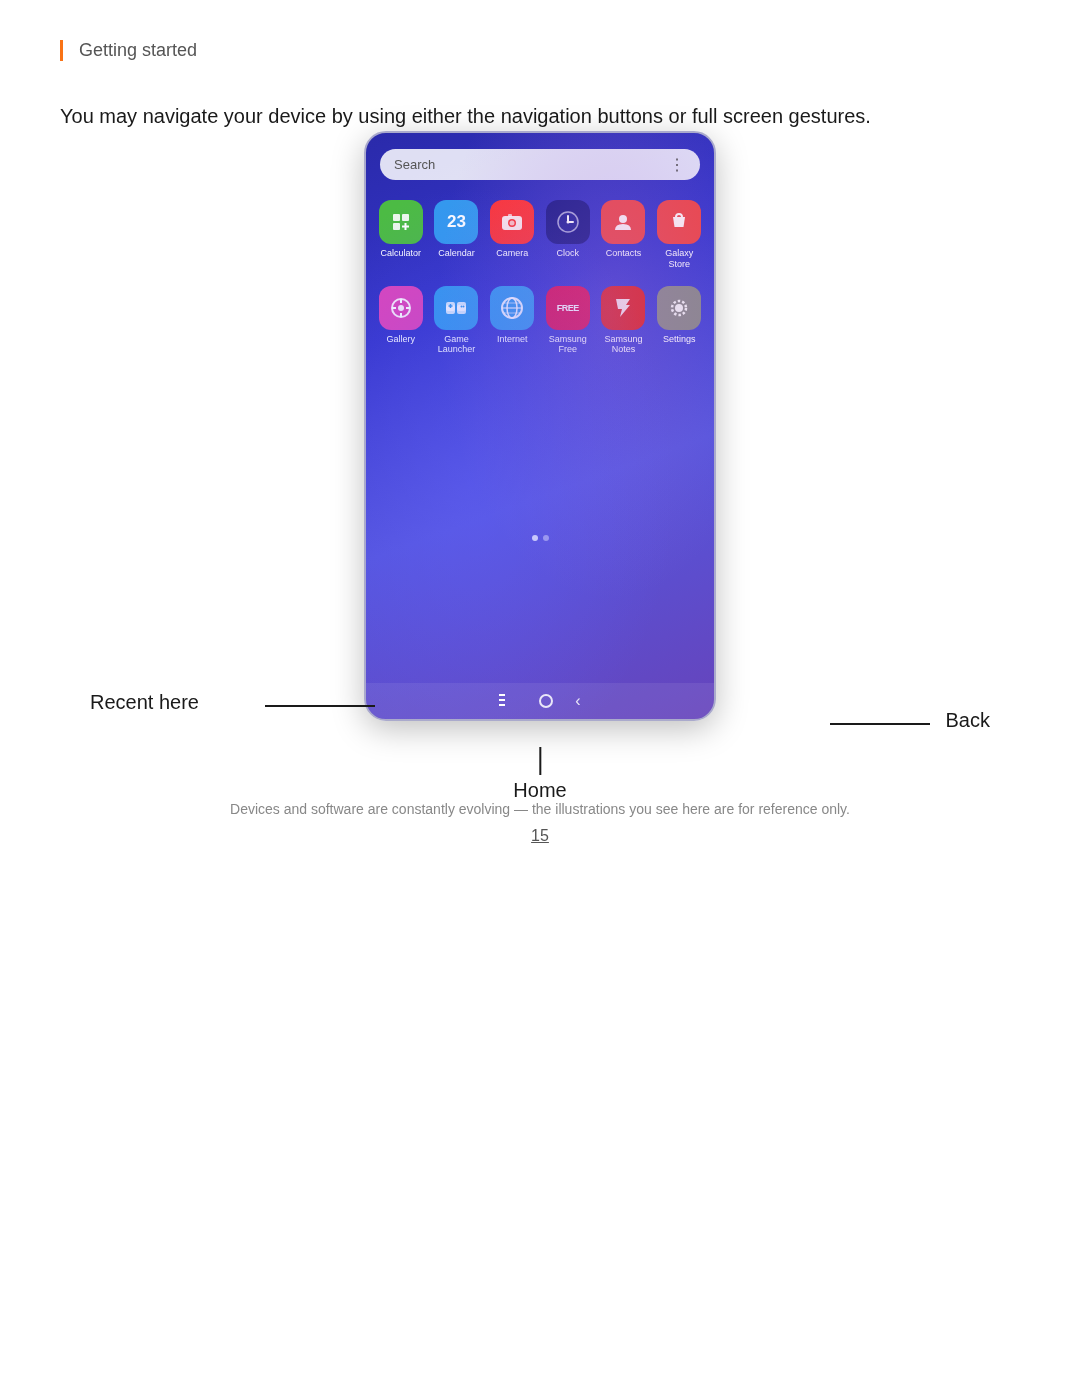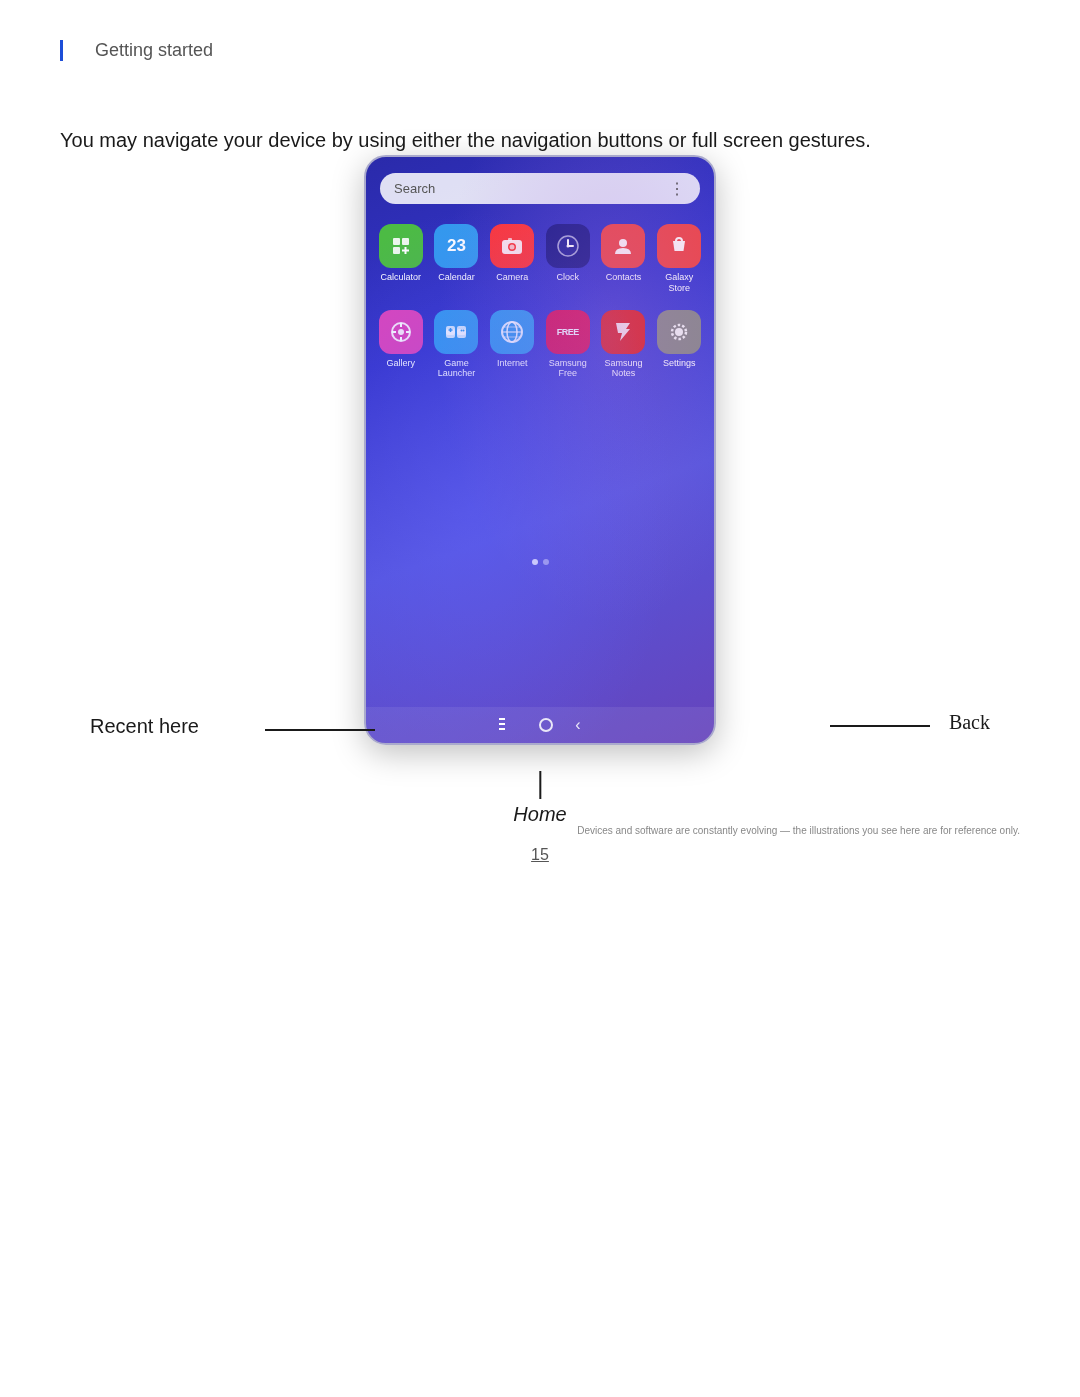--- a/index.html
+++ b/index.html
@@ -11,23 +11,23 @@
       position: relative;
       color: #1a1a1a;
     }
 
     .page-container {
       padding: 40px 60px;
       position: relative;
     }
 
     .breadcrumb-bar {
-      border-left: 3px solid #1d4ed8;
-      padding-left: 32px;
-      margin-bottom: 64px;
+      border-left: 3px solid #f97316;
+      padding-left: 16px;
+      margin-bottom: 40px;
     }
 
     .breadcrumb-text {
       font-size: 18px;
       color: #555555;
       font-weight: 300;
     }
 
     .section-title {
       font-size: 42px;
@@ -175,22 +175,22 @@
     }
 
     .nav-btn-home {
       width: 14px;
       height: 14px;
       border-radius: 50%;
       border: 2px solid rgba(255,255,255,0.85);
     }
 
     .footer-note {
-      text-align: right;
-      font-size: 10px;
+      text-align: center;
+      font-size: 14px;
       color: #888888;
       margin-top: 80px;
     }
 
     .footer-page {
       text-align: center;
       font-size: 16px;
       color: #555555;
       margin-top: 8px;
     }
@@ -374,26 +374,26 @@
     </div>
 
     <div style="position:absolute; top:0; left:0; width:100%; height:100%; pointer-events:none;">
 
       <div style="position:absolute; left:30px; top:560px;">
         <span style="font-size:20px; color:#1a1a1a;">Recent here</span>
         
         <div style="position:absolute; top:14px; left:175px; width:110px; height:2px; background:#1a1a1a;"></div>
       </div>
 
-      <div style="position:absolute; right:30px; top:556px;font-family:Liberation Serif, serif;">
+      <div style="position:absolute; right:30px; top:578px;">
         <span style="font-size:20px; color:#1a1a1a;">Back</span>
         <div style="position:absolute; top:14px; right:60px; width:100px; height:2px; background:#1a1a1a;"></div>
       </div>
 
-      <div style="position:absolute; left:50%; transform:translateX(-50%); top:616px; text-align:left;font-style:italic;">
+      <div style="position:absolute; left:50%; transform:translateX(-50%); top:616px; text-align:left;">
         <div style="width:2px; height:28px; background:#1a1a1a; margin:0 auto;"></div>
         <span style="font-size:20px; color:#1a1a1a; display:block; margin-top:4px;">Home</span>
       </div>
     </div>
   </div>
 
   <div style="margin-top:60px; text-align:center;">
     <p class="footer-note">Devices and software are constantly evolving — the illustrations you see here are for reference only.</p>
     <p class="footer-page" style="margin-top:10px; font-size:16px; color:#555;text-decoration:underline;">15</p>
   </div>

